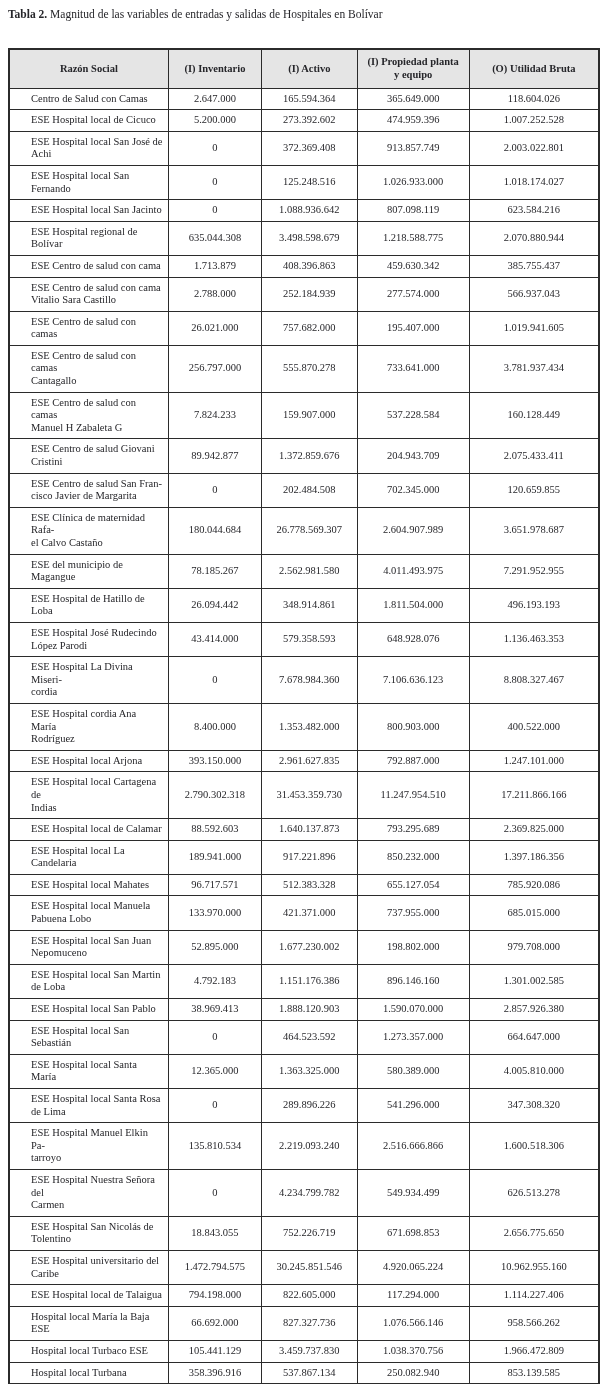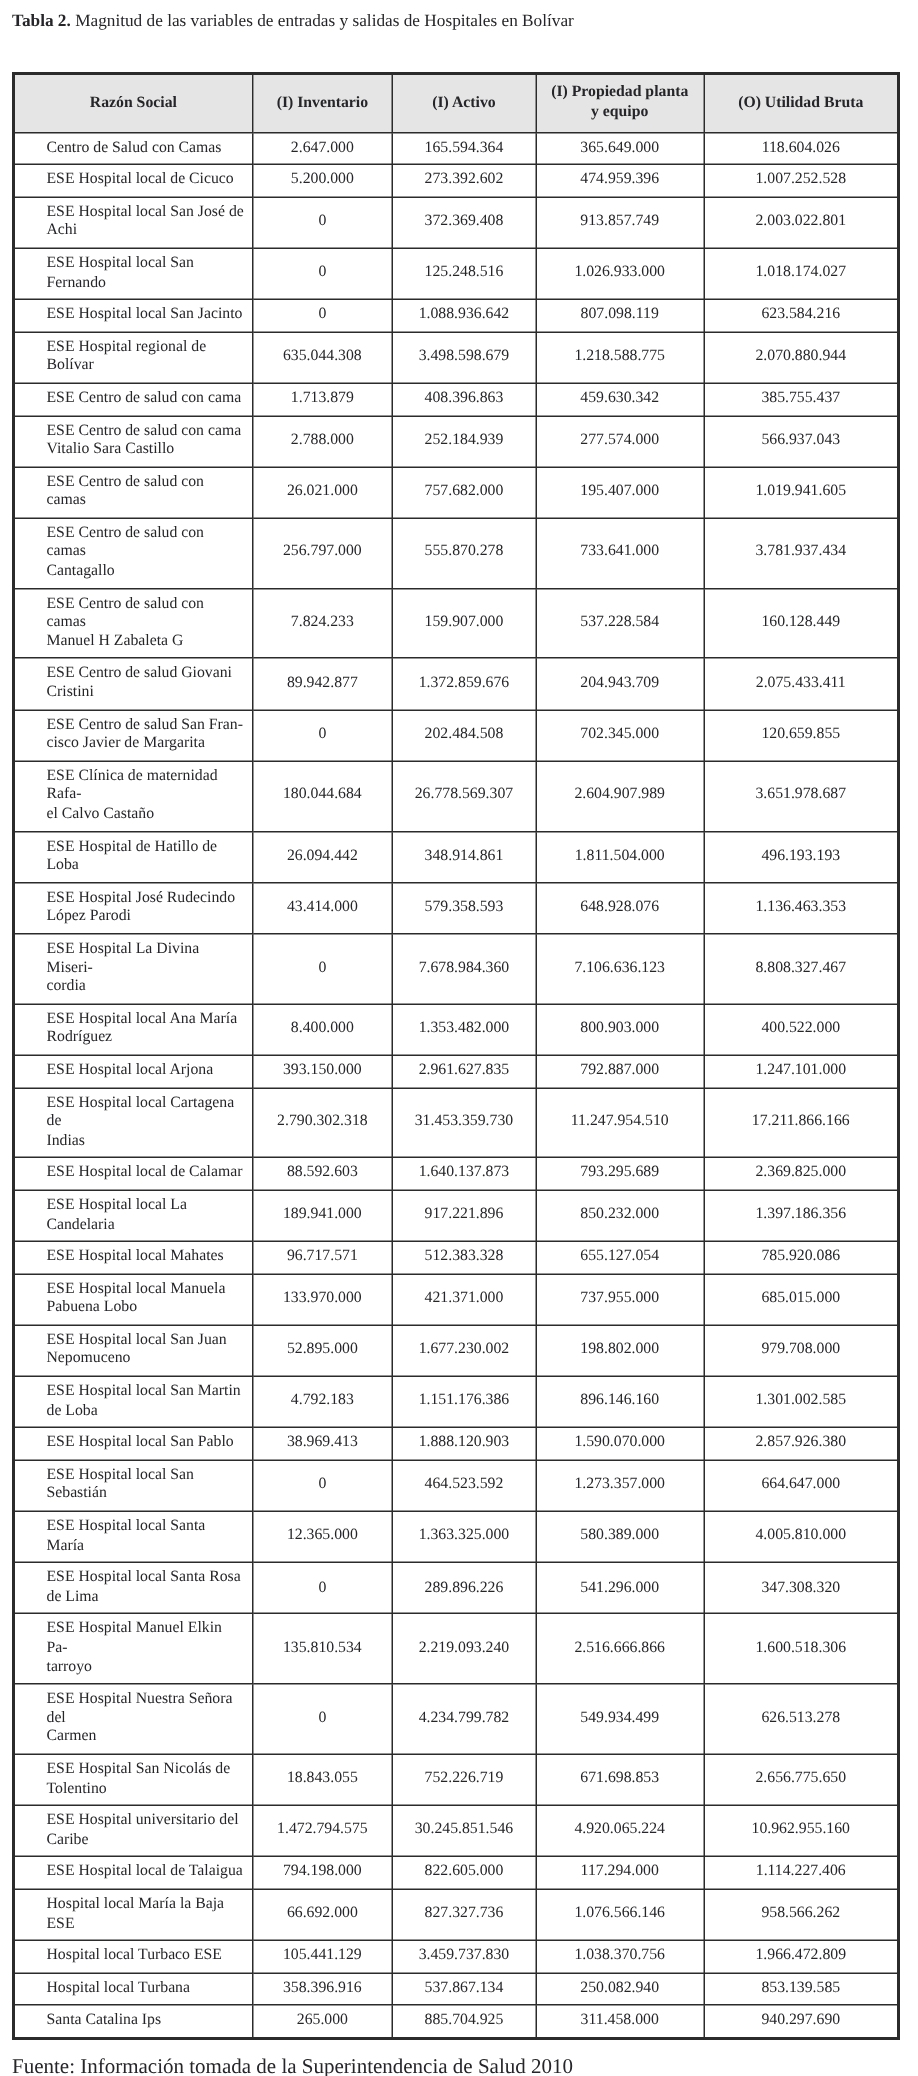--- a/index.html
+++ b/index.html
@@ -193,20 +193,27 @@
         </tr>
         <tr>
           <td class="name-cell">ESE Clínica de maternidad Rafa-
 el Calvo Castaño</td>
           <td>180.044.684</td>
           <td>26.778.569.307</td>
           <td>2.604.907.989</td>
           <td>3.651.978.687</td>
         </tr>
         <tr>
+          <td class="name-cell">ESE del municipio de Magangue</td>
+          <td>78.185.267</td>
+          <td>2.562.981.580</td>
+          <td>4.011.493.975</td>
+          <td>7.291.952.955</td>
+        </tr>
+        <tr>
           <td class="name-cell">ESE Hospital de Hatillo de Loba</td>
           <td>26.094.442</td>
           <td>348.914.861</td>
           <td>1.811.504.000</td>
           <td>496.193.193</td>
         </tr>
         <tr>
           <td class="name-cell">ESE Hospital José Rudecindo
 López Parodi</td>
           <td>43.414.000</td>
@@ -216,21 +223,21 @@
         </tr>
         <tr>
           <td class="name-cell">ESE Hospital La Divina Miseri-
 cordia</td>
           <td>0</td>
           <td>7.678.984.360</td>
           <td>7.106.636.123</td>
           <td>8.808.327.467</td>
         </tr>
         <tr>
-          <td class="name-cell">ESE Hospital local Ana María
+          <td class="name-cell">ESE Hospital cordia Ana María
 Rodríguez</td>
           <td>8.400.000</td>
           <td>1.353.482.000</td>
           <td>800.903.000</td>
           <td>400.522.000</td>
         </tr>
         <tr>
           <td class="name-cell">ESE Hospital local Arjona</td>
           <td>393.150.000</td>
           <td>2.961.627.835</td>

